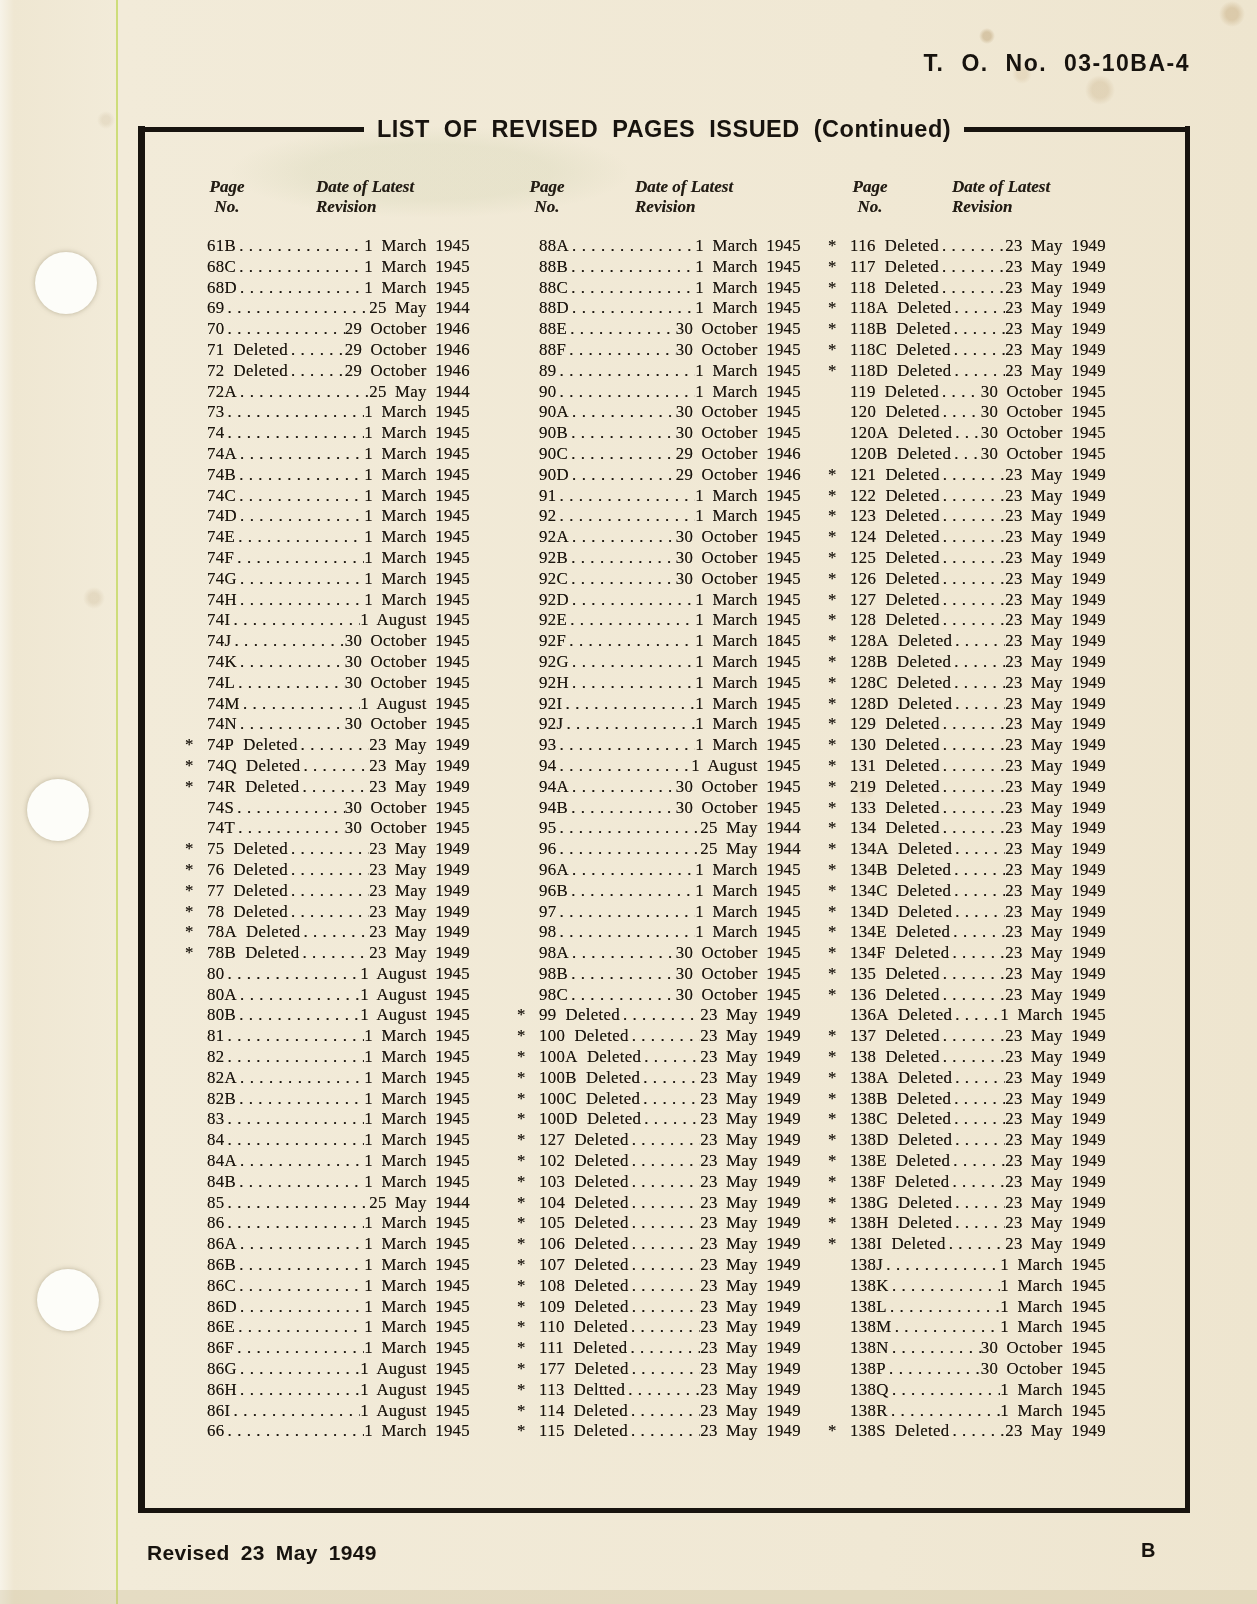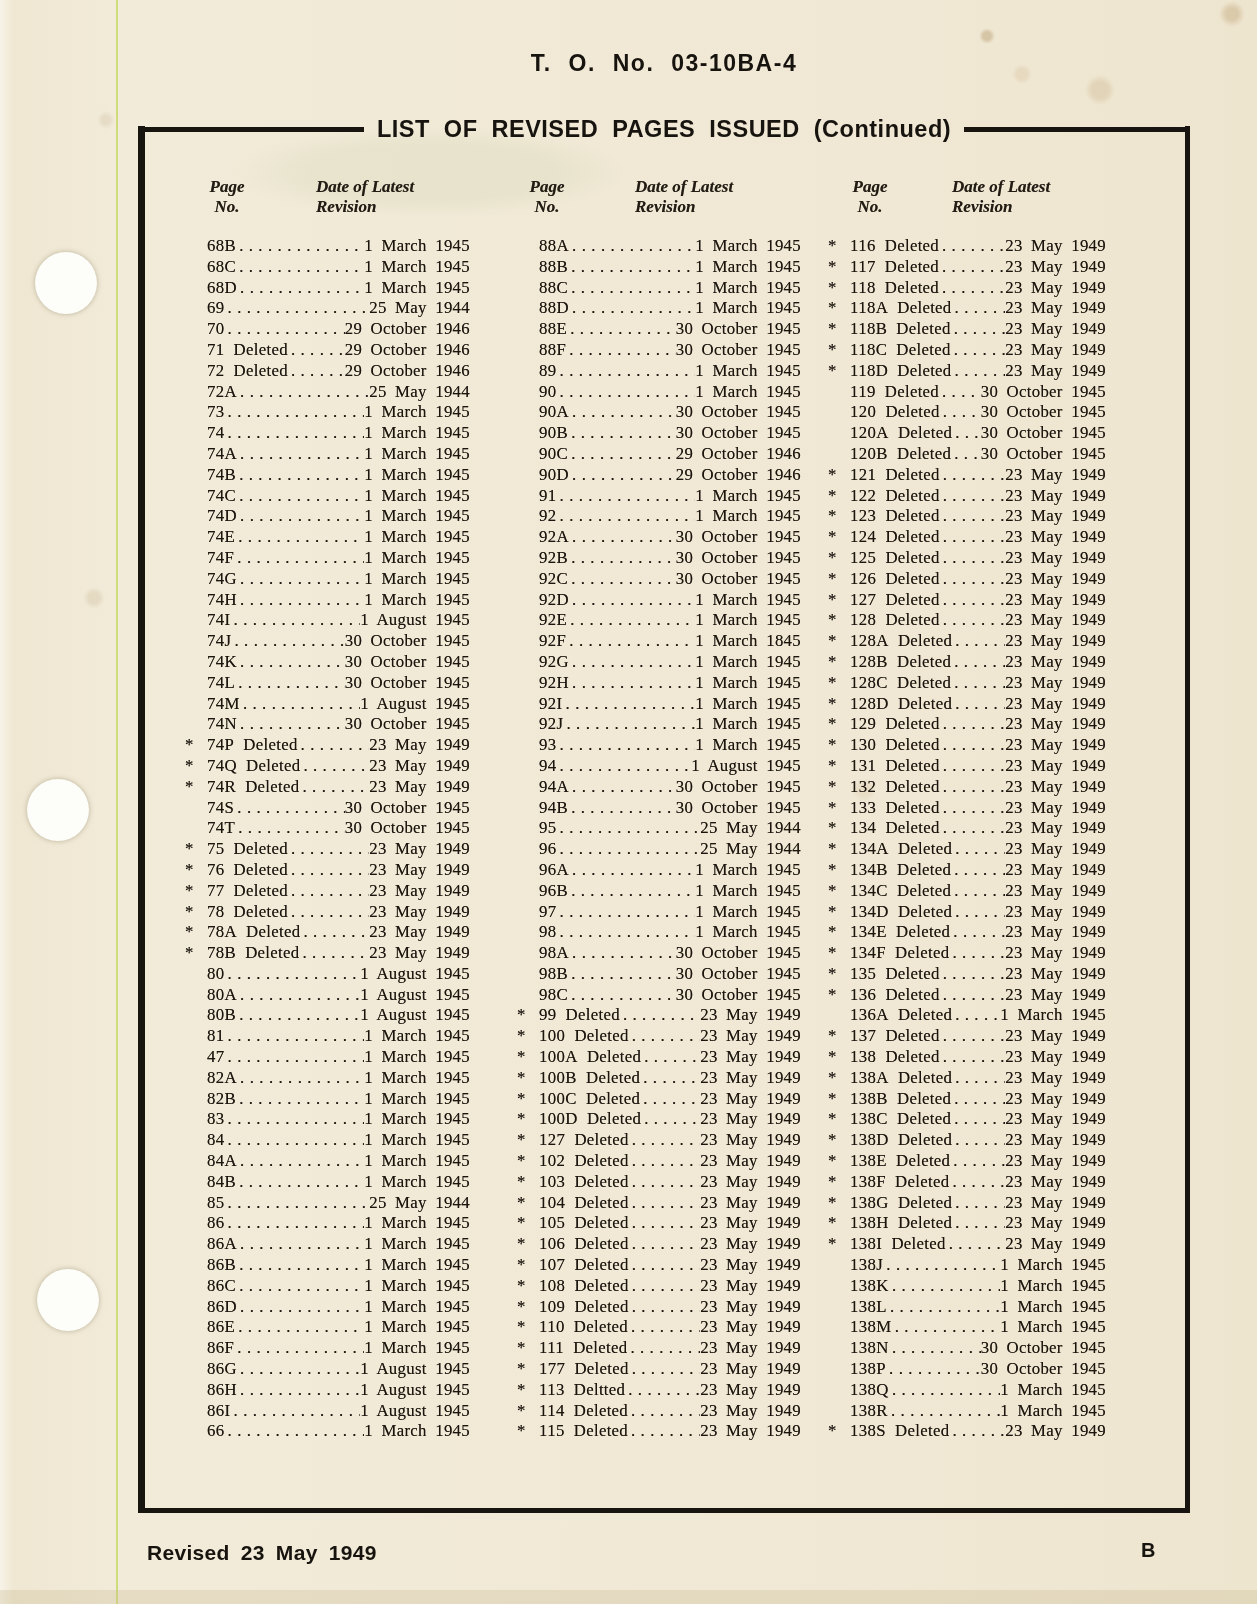--- a/index.html
+++ b/index.html
@@ -21,21 +21,21 @@
                  background:rgba(186,214,70,.65); }
   .bottom-band { position:absolute; left:0; bottom:0; width:100%; height:14px;
                  background:rgba(200,185,145,.30); }
   .hole { position:absolute; width:62px; height:62px; border-radius:50%;
           background:#fdfdf9; box-shadow:0 0 5px rgba(140,130,100,.55); }
   .hole1 { left:35px; top:252px; }
   .hole2 { left:27px; top:779px; }
   .hole3 { left:37px; top:1269px; }
 
   .doc-number {
-    position:absolute; left:138px; top:50px; width:1052px; text-align:center;
+    position:absolute; left:138px; top:50px; width:1052px; text-align:right;
     font-family:"Liberation Sans", sans-serif; font-weight:700; font-size:23px;
     letter-spacing:1.5px; word-spacing:9px; color:#17130e;
   }
   .frame {
     position:absolute; left:138px; top:126px; width:1052px; height:1387px;
     box-sizing:border-box; border:5px solid #18140f; border-left-width:7px; border-top:none;
   }
   .frame-top {
     position:absolute; left:138px; top:117px; width:1052px; height:24px;
     display:flex; align-items:center;
@@ -137,21 +137,21 @@
     </div>
     <div class="dh">
       <div>Date of Latest</div>
       <div>Revision</div>
     </div>
   </div>
 
   <div class="col col1e">
   <div class="row">
     <span class="star"></span>
-    <span class="pg">68B</span>
+    <span class="pg">61B</span>
 
     <span class="dots"></span>
     <span class="date">1 March 1945</span>
   </div>
 
   <div class="row">
     <span class="star"></span>
     <span class="pg">68C</span>
 
     <span class="dots"></span>
@@ -449,21 +449,21 @@
   <div class="row">
     <span class="star"></span>
     <span class="pg">81</span>
 
     <span class="dots"></span>
     <span class="date">1 March 1945</span>
   </div>
 
   <div class="row">
     <span class="star"></span>
-    <span class="pg">47</span>
+    <span class="pg">82</span>
 
     <span class="dots"></span>
     <span class="date">1 March 1945</span>
   </div>
 
   <div class="row">
     <span class="star"></span>
     <span class="pg">82A</span>
 
     <span class="dots"></span>
@@ -1275,21 +1275,21 @@
   <div class="row">
     <span class="star">*</span>
     <span class="pg">131</span>
     <span class="note">Deleted</span>
     <span class="dots"></span>
     <span class="date">23 May 1949</span>
   </div>
 
   <div class="row">
     <span class="star">*</span>
-    <span class="pg">132</span>
+    <span class="pg">219</span>
     <span class="note">Deleted</span>
     <span class="dots"></span>
     <span class="date">23 May 1949</span>
   </div>
 
   <div class="row">
     <span class="star">*</span>
     <span class="pg">133</span>
     <span class="note">Deleted</span>
     <span class="dots"></span>

